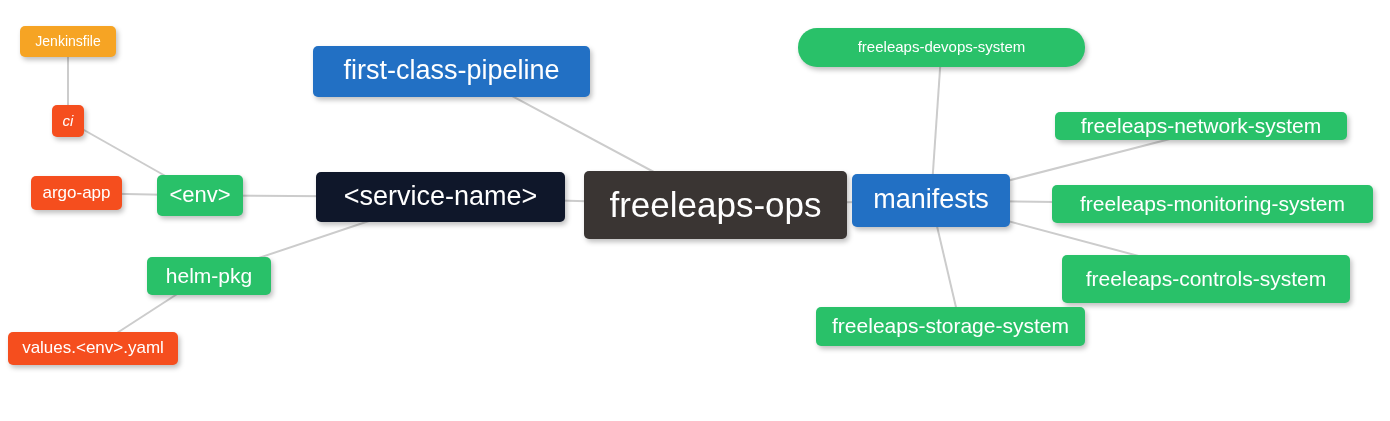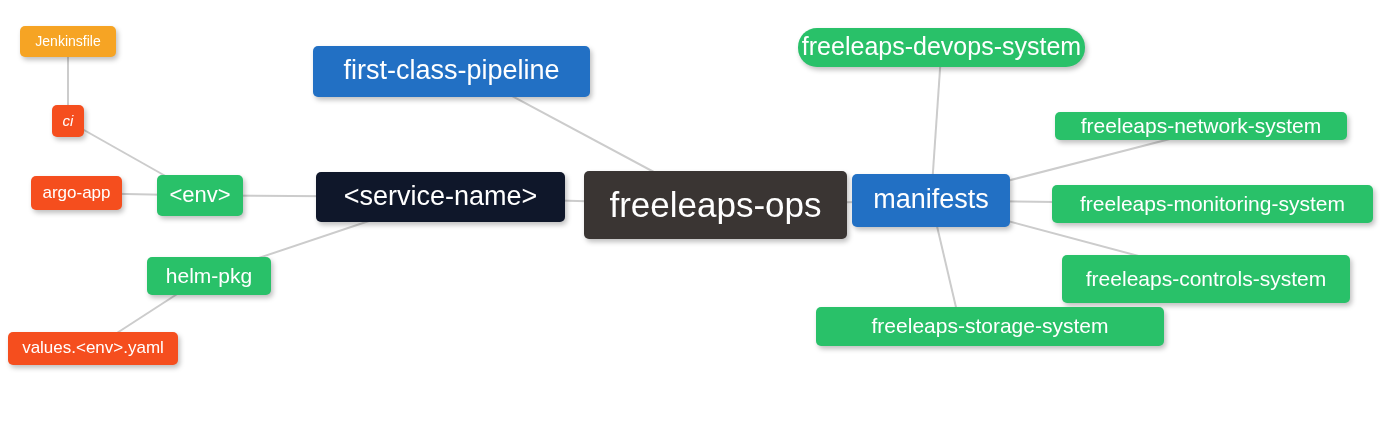--- a/index.html
+++ b/index.html
@@ -92,29 +92,29 @@
       </div>
       <div class="node" style="left: 157px; top: 175px; width: 86px; height: 41px; font-size: 22px; background: rgb(41, 193, 105); color: rgb(255, 255, 255);">
         <span>&lt;env&gt;</span>
       </div>
       <div class="node" style="left: 147px; top: 257px; width: 124px; height: 38px; font-size: 21px; background: rgb(41, 193, 105); color: rgb(255, 255, 255);">
         <span>helm-pkg</span>
       </div>
       <div class="node" style="left: 8px; top: 332px; width: 170px; height: 33px; font-size: 17px; background: rgb(245, 78, 30); color: rgb(255, 255, 255);">
         <span>values.&lt;env&gt;.yaml</span>
       </div>
-      <div class="node" style="left: 798px; top: 28px; width: 287px; height: 39px; font-size: 25px; background: rgb(41, 193, 105); color: rgb(255, 255, 255); border-radius: 19px;">
+      <div class="node" style="left: 798px; top: 28px; width: 287px; height: 39px; font-size: 15px; background: rgb(41, 193, 105); color: rgb(255, 255, 255); border-radius: 19px;">
         <span>freeleaps-devops-system</span>
       </div>
       <div class="node" style="left: 1055px; top: 112px; width: 292px; height: 28px; font-size: 21px; background: rgb(41, 193, 105); color: rgb(255, 255, 255);">
         <span>freeleaps-network-system</span>
       </div>
       <div class="node" style="left: 1052px; top: 185px; width: 321px; height: 38px; font-size: 21px; background: rgb(41, 193, 105); color: rgb(255, 255, 255);">
         <span>freeleaps-monitoring-system</span>
       </div>
       <div class="node" style="left: 1062px; top: 255px; width: 288px; height: 48px; font-size: 21px; background: rgb(41, 193, 105); color: rgb(255, 255, 255);">
         <span>freeleaps-controls-system</span>
       </div>
-      <div class="node" style="left: 816px; top: 307px; width: 348px; height: 39px; font-size: 21px; background: rgb(41, 193, 105); color: rgb(255, 255, 255);">
+      <div class="node" style="left: 816px; top: 307px; width: 269px; height: 39px; font-size: 21px; background: rgb(41, 193, 105); color: rgb(255, 255, 255);">
         <span>freeleaps-storage-system</span>
       </div>
     </div>
 </div>
 
 </body></html>

